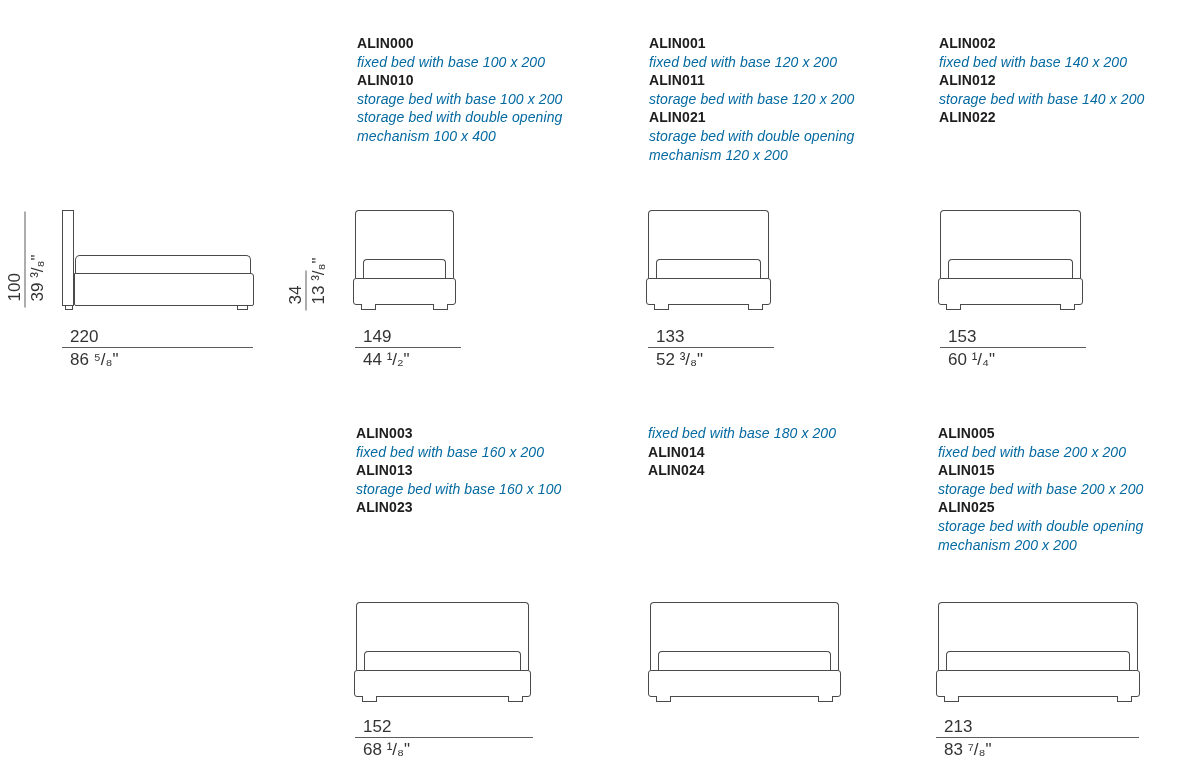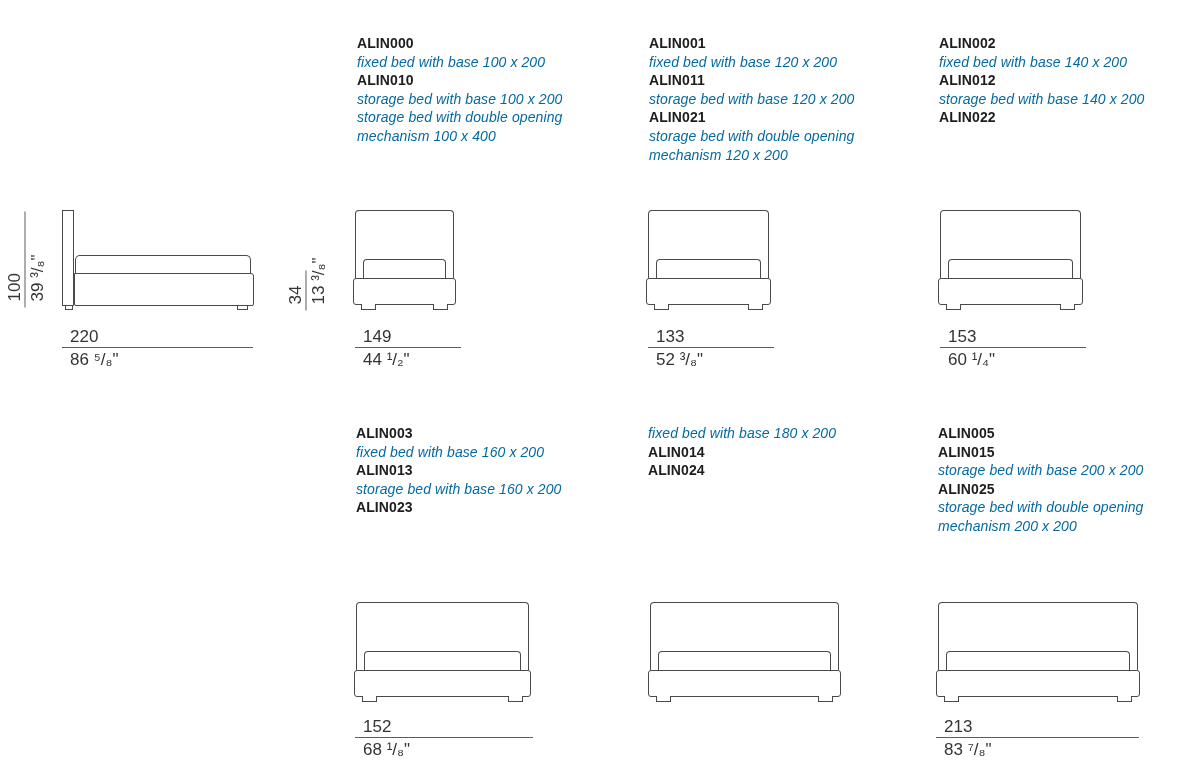--- a/index.html
+++ b/index.html
@@ -114,32 +114,33 @@
     <div class="pdesc">fixed bed with base 140 x 200</div>
     <div class="pcode">ALIN012</div>
     <div class="pdesc">storage bed with base 140 x 200</div>
     <div class="pcode">ALIN022</div>
   </div>
 
   <div class="pblock" style="left:356px;top:424px">
     <div class="pcode">ALIN003</div>
     <div class="pdesc">fixed bed with base 160 x 200</div>
     <div class="pcode">ALIN013</div>
-    <div class="pdesc">storage bed with base 160 x 200</div>
+    <div class="pdesc">storage bed with base 160 x 100</div>
     <div class="pcode">ALIN023</div>
   </div>
 
   <div class="pblock" style="left:648px;top:424px">
     <div class="pdesc">fixed bed with base 180 x 200</div>
     <div class="pcode">ALIN014</div>
     <div class="pcode">ALIN024</div>
   </div>
 
   <div class="pblock" style="left:938px;top:424px">
     <div class="pcode">ALIN005</div>
+    <div class="pdesc">fixed bed with base 200 x 200</div>
     <div class="pcode">ALIN015</div>
     <div class="pdesc">storage bed with base 200 x 200</div>
     <div class="pcode">ALIN025</div>
     <div class="pdesc">storage bed with double opening mechanism 200 x 200</div>
   </div>
 
   <div class="sbed">
     <div class="hb"></div>
     <div class="hbft"></div>
     <div class="mat"></div>

